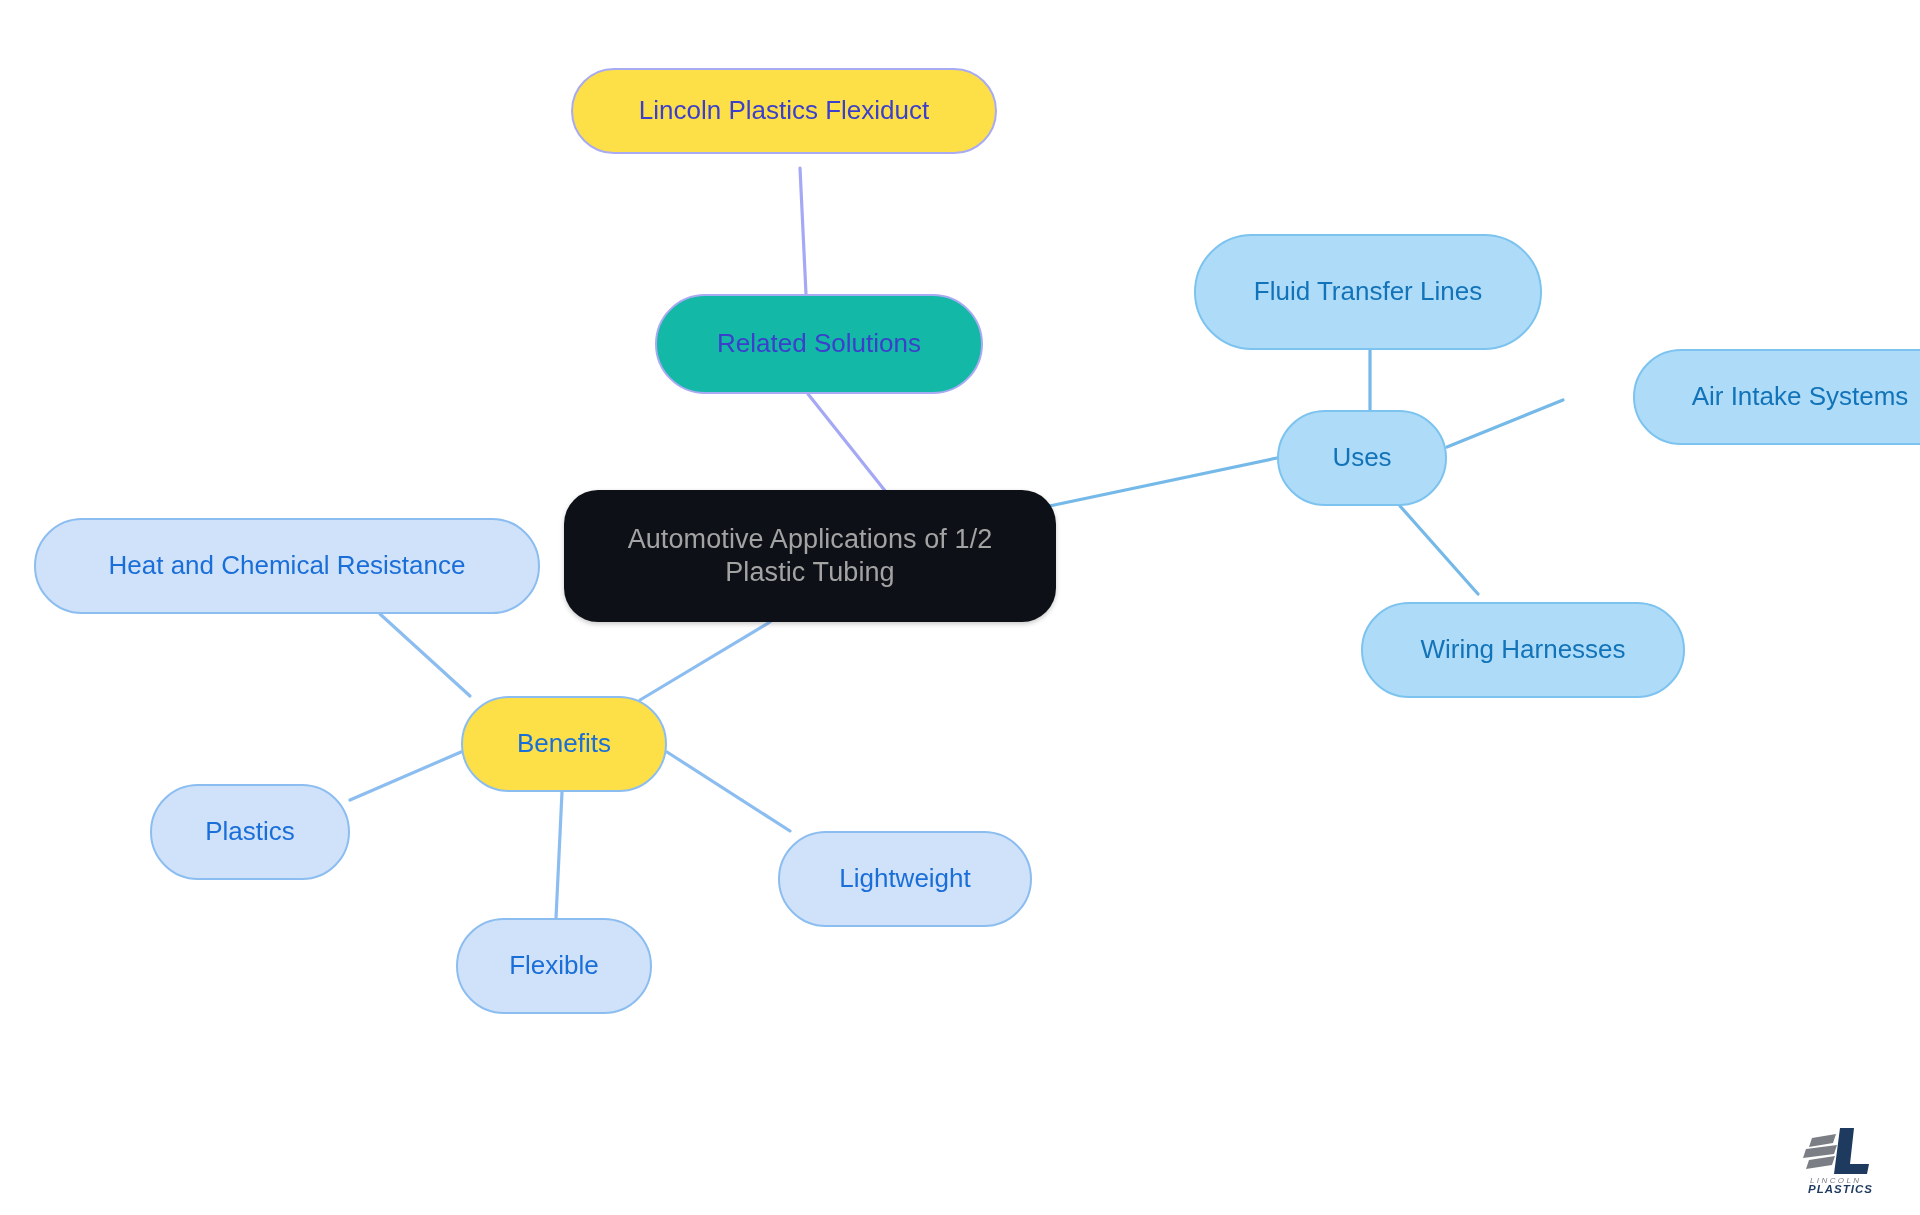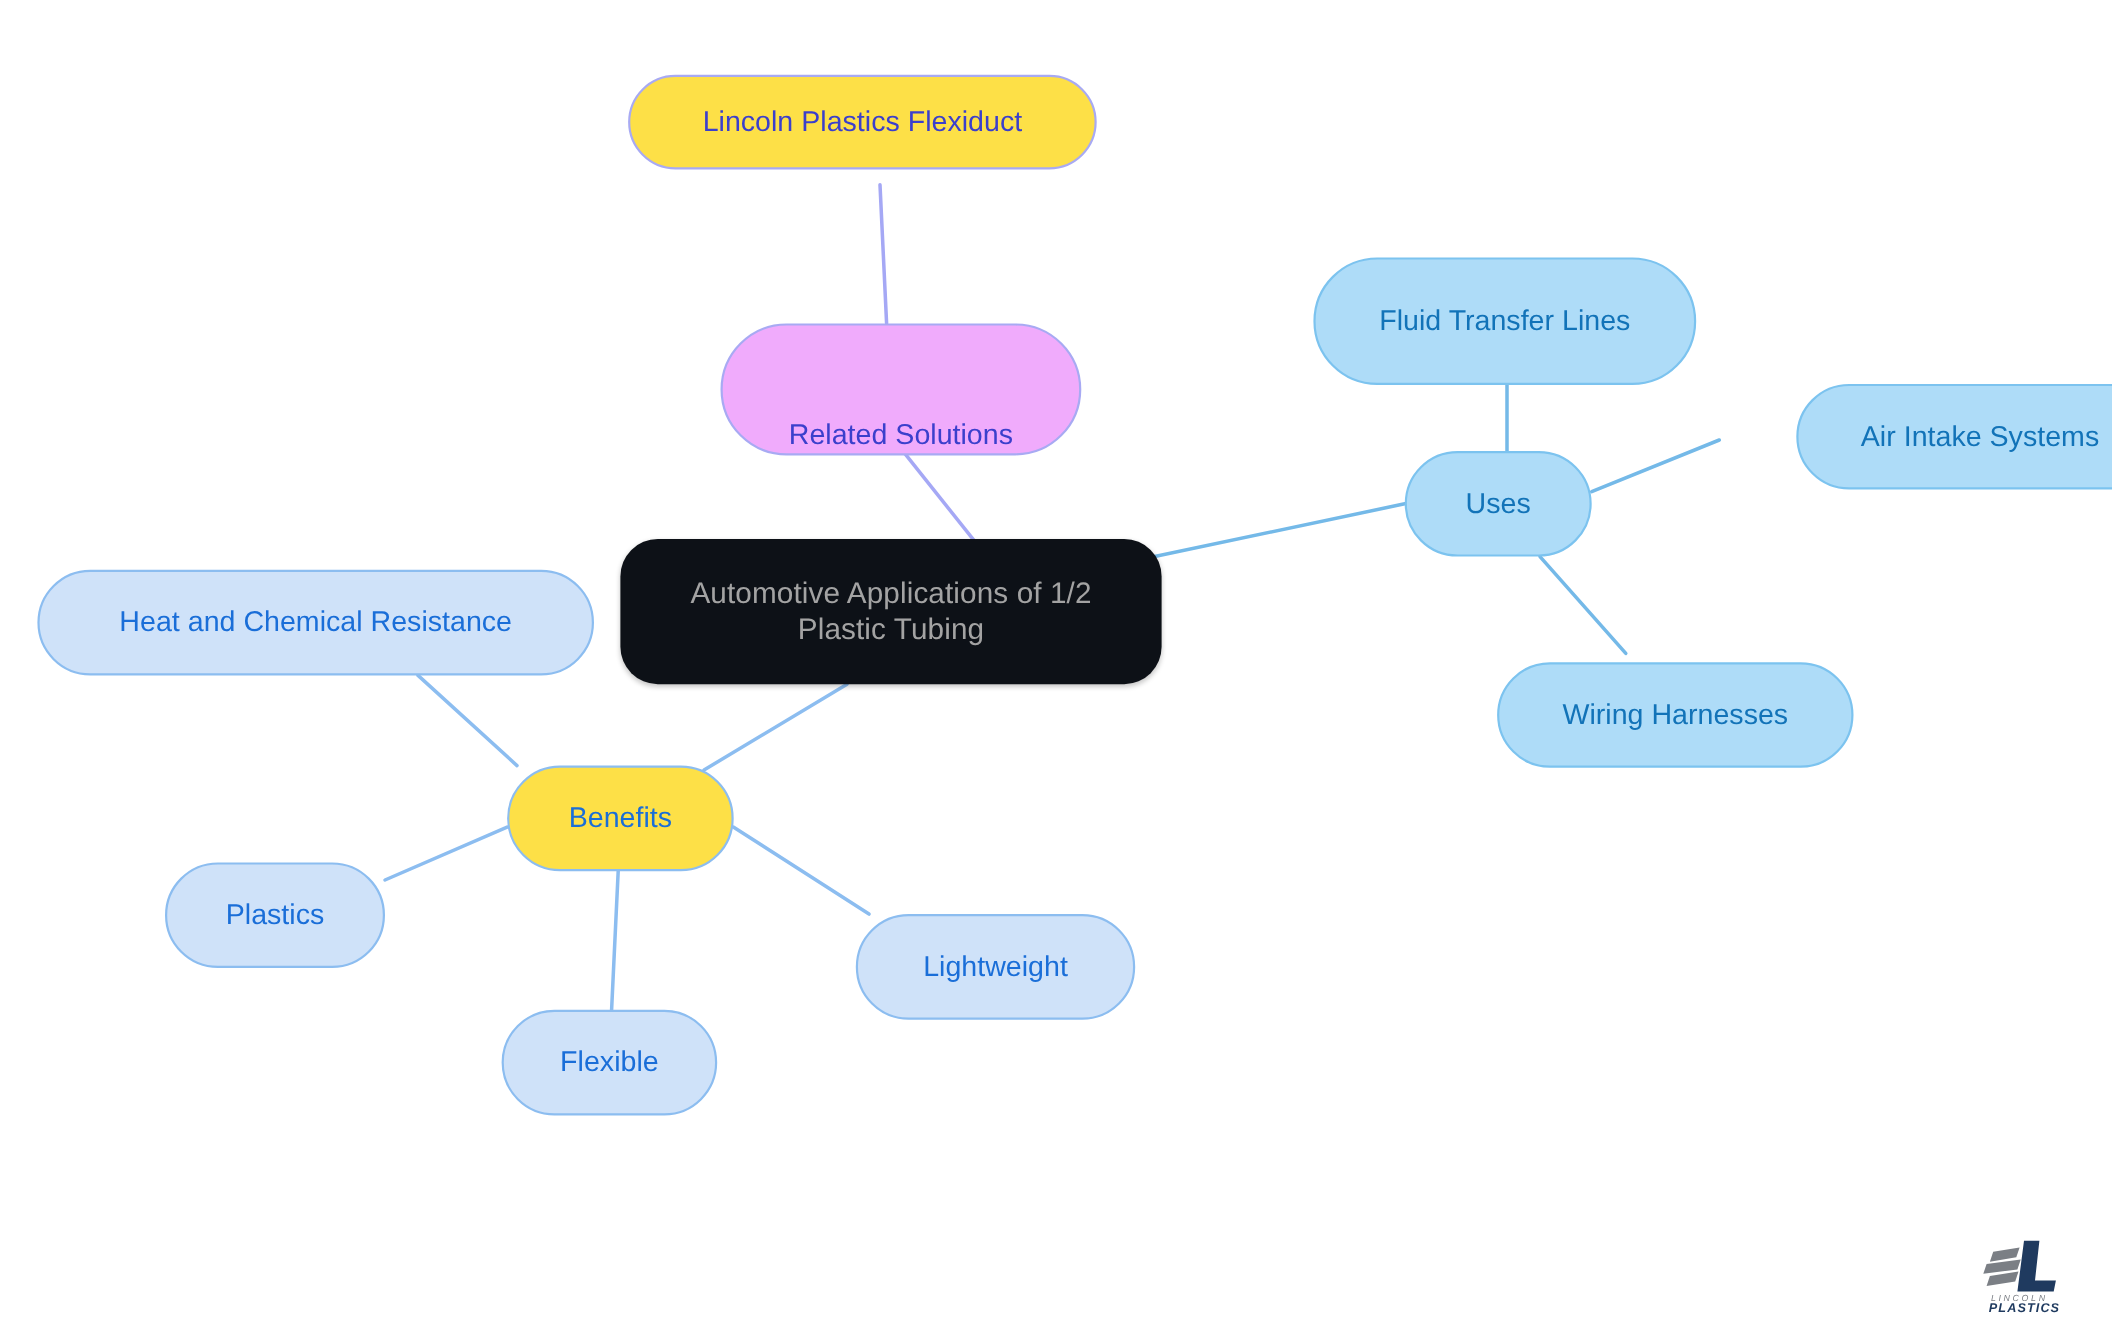--- a/index.html
+++ b/index.html
@@ -95,21 +95,21 @@
 Plastic Tubing</span></div>
       <div class="node branch-uses" style="left: 1277px; top: 410px; width: 170px; height: 96px; background: rgb(174, 220, 248); border-color: rgb(124, 195, 239); color: rgb(18, 115, 184);"><span>Uses</span></div>
       <div class="node branch-uses" style="left: 1194px; top: 186px; width: 348px; height: 116px; background: rgb(174, 220, 248); border-color: rgb(124, 195, 239); color: rgb(18, 115, 184); margin-top: 48px;"><span>Fluid Transfer Lines</span></div>
       <div class="node branch-uses" style="left: 1633px; top: 349px; width: 334px; height: 96px; background: rgb(174, 220, 248); border-color: rgb(124, 195, 239); color: rgb(18, 115, 184);"><span>Air Intake Systems</span></div>
       <div class="node branch-uses" style="left: 1361px; top: 602px; width: 324px; height: 96px; background: rgb(174, 220, 248); border-color: rgb(124, 195, 239); color: rgb(18, 115, 184);"><span>Wiring Harnesses</span></div>
       <div class="node branch-benefits" style="left: 461px; top: 696px; width: 206px; height: 96px; background: #fde047; border-color: rgb(140, 189, 240); color: rgb(26, 110, 216);"><span>Benefits</span></div>
       <div class="node branch-benefits" style="left: 34px; top: 518px; width: 506px; height: 96px; background: rgb(207, 226, 249); border-color: rgb(140, 189, 240); color: rgb(26, 110, 216);"><span>Heat and Chemical Resistance</span></div>
       <div class="node branch-benefits" style="left: 150px; top: 784px; width: 200px; height: 96px; background: rgb(207, 226, 249); border-color: rgb(140, 189, 240); color: rgb(26, 110, 216);"><span>Plastics</span></div>
       <div class="node branch-benefits" style="left: 456px; top: 918px; width: 196px; height: 96px; background: rgb(207, 226, 249); border-color: rgb(140, 189, 240); color: rgb(26, 110, 216);"><span>Flexible</span></div>
       <div class="node branch-benefits" style="left: 778px; top: 831px; width: 254px; height: 96px; background: rgb(207, 226, 249); border-color: rgb(140, 189, 240); color: rgb(26, 110, 216); align-items: center;"><span>Lightweight</span></div>
-      <div class="node branch-related" style="left: 655px; top: 294px; width: 328px; height: 120px; background: #f0abfc; border-color: rgb(168, 170, 243); color: rgb(59, 63, 204); align-items: flex-end;"><span>Related Solutions</span></div>
+      <div class="node branch-related" style="left: 655px; top: 294px; width: 328px; height: 100px; background: #14b8a6; border-color: rgb(168, 170, 243); color: rgb(59, 63, 204);"><span>Related Solutions</span></div>
       <div class="node branch-related" style="left: 571px; top: 68px; width: 426px; height: 86px; background: #fde047; border-color: rgb(168, 170, 243); color: rgb(59, 63, 204);"><span>Lincoln Plastics Flexiduct</span></div>
     </div>
 
   <svg id="logo" viewBox="0 0 86 70">
     <g>
       <path d="M44 4 L58 4 L54 40 L73 40 L71 50 L38 50 Z" fill="#1f3a5f"></path>
       <path d="M16 14 L40 10 L37 19 L13 23 Z" fill="#7b7f85"></path>
       <path d="M10 25 L41 21 L38 30 L7 34 Z" fill="#7b7f85"></path>
       <path d="M13 36 L39 32 L36 41 L10 45 Z" fill="#7b7f85"></path>
     </g>

